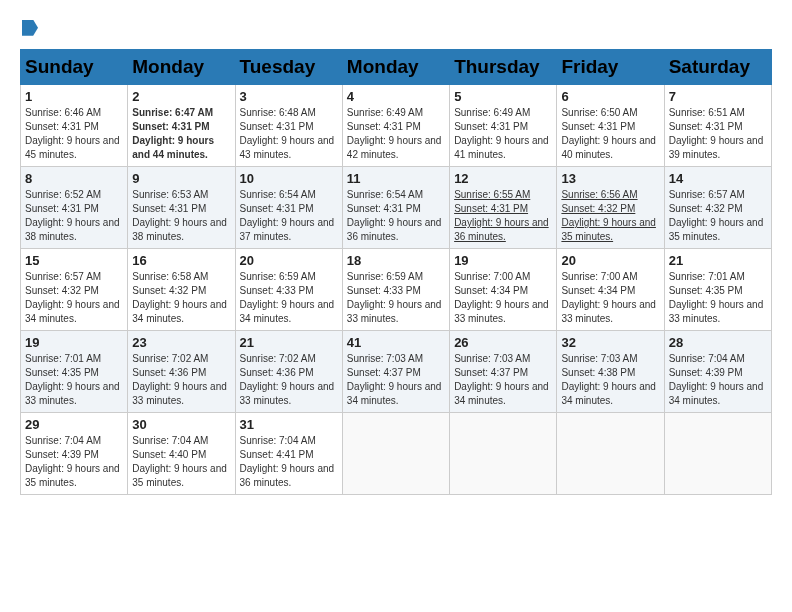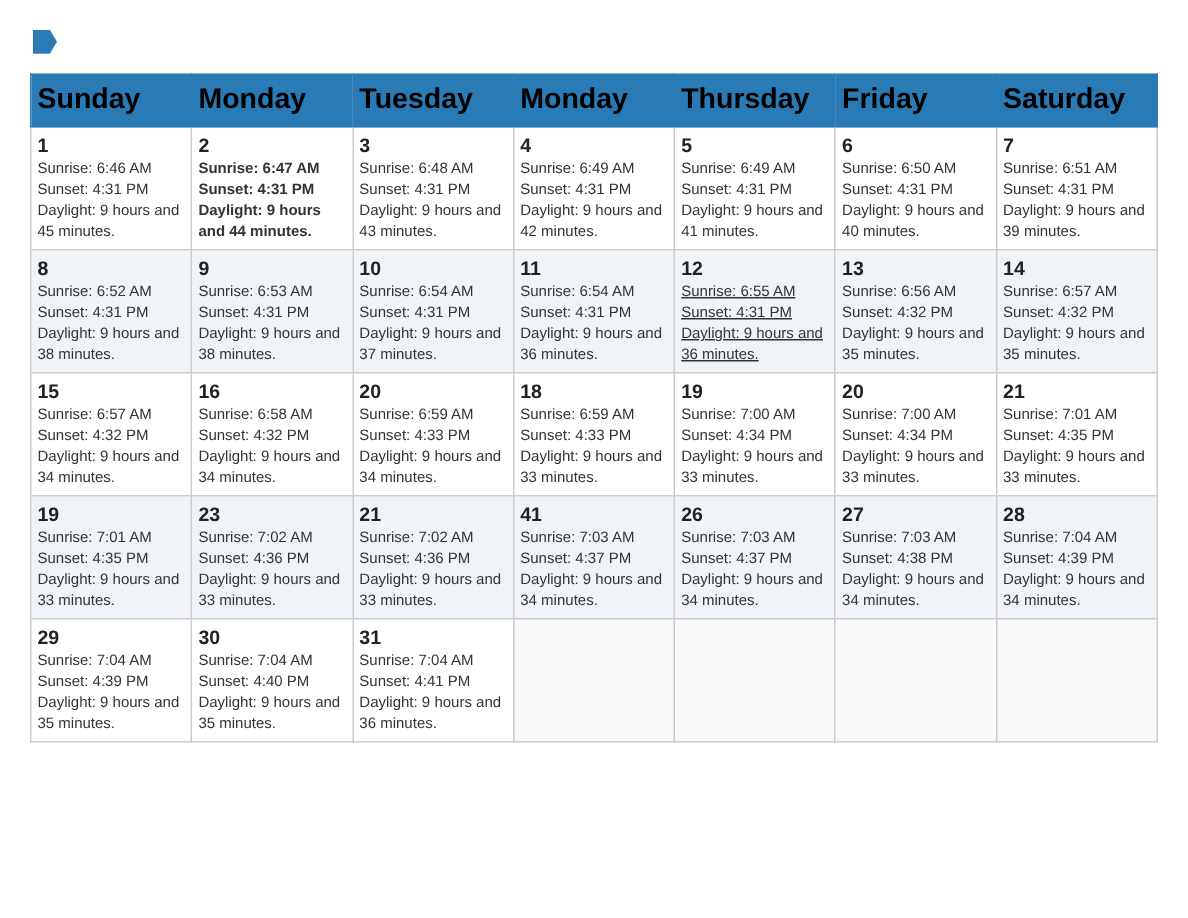--- a/index.html
+++ b/index.html
@@ -194,21 +194,21 @@
 Daylight: 9 hours and 36 minutes.</div>
         </td>
         <td>
           <span class="day-number">12</span>
           <div class="day-info" style="white-space: pre-line; text-decoration: underline;">Sunrise: 6:55 AM
 Sunset: 4:31 PM
 Daylight: 9 hours and 36 minutes.</div>
         </td>
         <td>
           <span class="day-number">13</span>
-          <div class="day-info" style="white-space: pre-line;">Sunrise: 6:56 AM
+          <div class="day-info" style="white-space: pre-line; text-decoration: underline;">Sunrise: 6:56 AM
 Sunset: 4:32 PM
 Daylight: 9 hours and 35 minutes.</div>
         </td>
         <td>
           <span class="day-number">14</span>
           <div class="day-info" style="white-space: pre-line;">Sunrise: 6:57 AM
 Sunset: 4:32 PM
 Daylight: 9 hours and 35 minutes.</div>
         </td>
       </tr>
@@ -281,21 +281,21 @@
 Sunset: 4:37 PM
 Daylight: 9 hours and 34 minutes.</div>
         </td>
         <td>
           <span class="day-number">26</span>
           <div class="day-info" style="white-space: pre-line;">Sunrise: 7:03 AM
 Sunset: 4:37 PM
 Daylight: 9 hours and 34 minutes.</div>
         </td>
         <td>
-          <span class="day-number">27</span>
+          <span class="day-number">32</span>
           <div class="day-info" style="white-space: pre-line;">Sunrise: 7:03 AM
 Sunset: 4:38 PM
 Daylight: 9 hours and 34 minutes.</div>
         </td>
         <td>
           <span class="day-number">28</span>
           <div class="day-info" style="white-space: pre-line;">Sunrise: 7:04 AM
 Sunset: 4:39 PM
 Daylight: 9 hours and 34 minutes.</div>
         </td>

